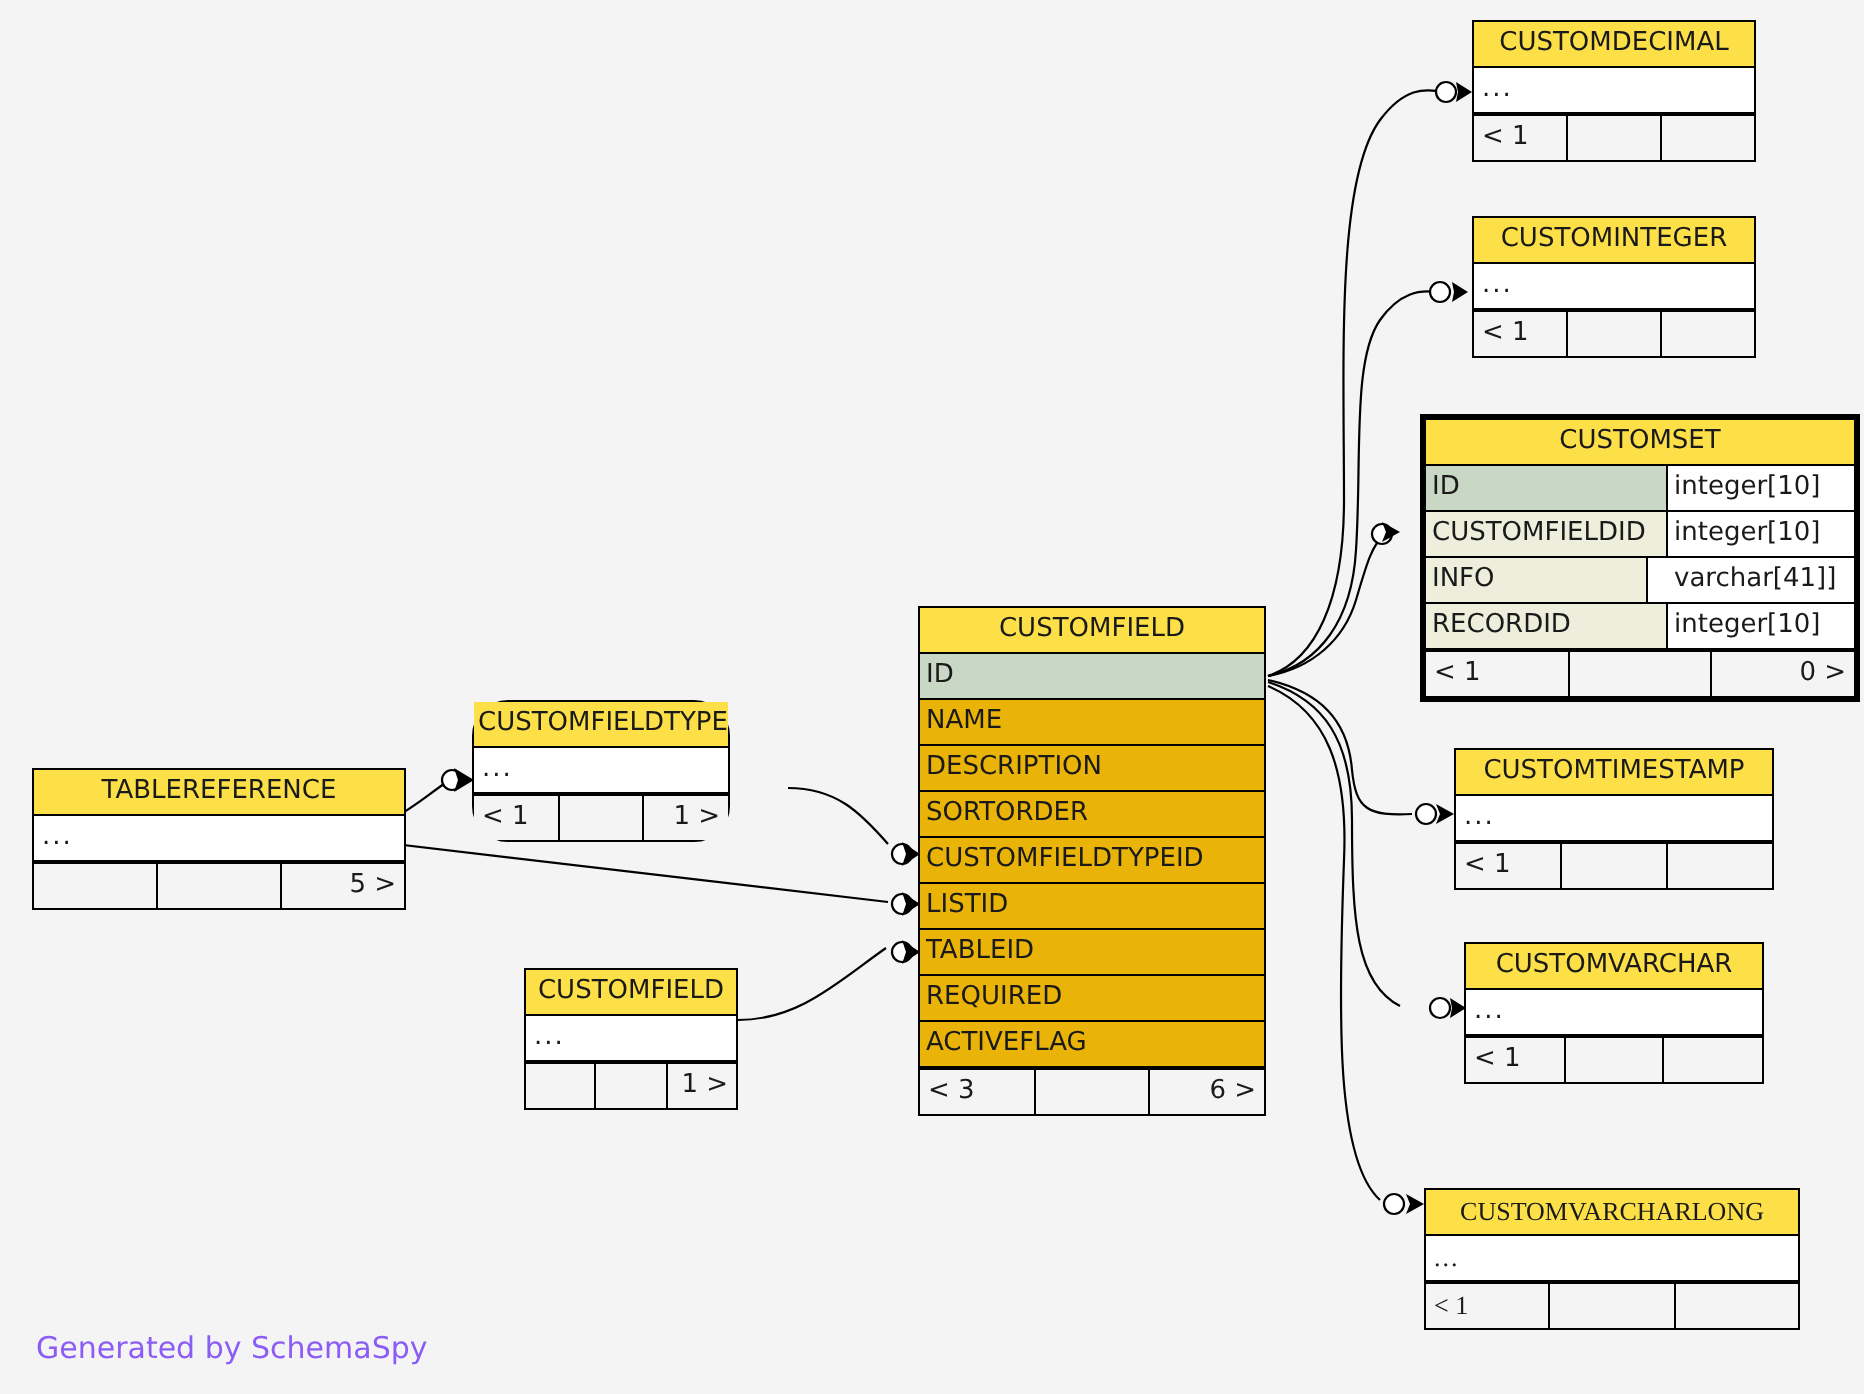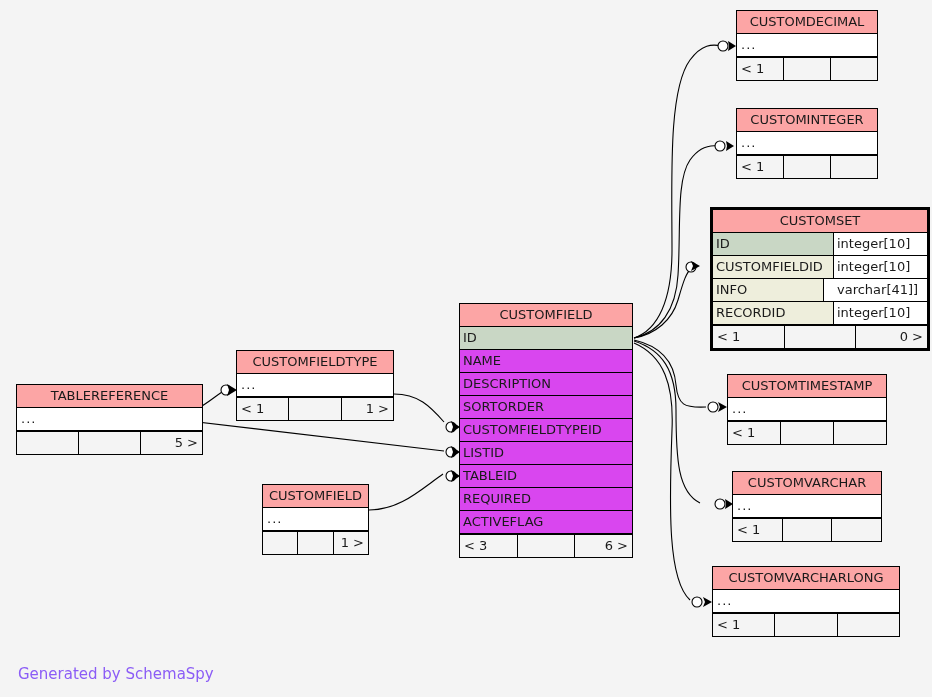--- a/index.html
+++ b/index.html
@@ -37,21 +37,21 @@
     z-index: 2;
     font-size: 13px;
     line-height: 1;
     color: #1a1a1a;
   }
   .table-node.focal {
     border: 3px solid #000;
     z-index: 3;
   }
   .t-header {
-    background: #fca5a5;
+    background: #fde047;
     text-align: center;
     padding: 4px 2px 5px 2px;
     border-bottom: 1px solid #000;
     font-size: 13px;
     white-space: nowrap;
     overflow: hidden;
   }
   .t-row {
     display: flex;
     border-bottom: 1px solid #000;
@@ -69,21 +69,21 @@
   .t-celltype {
     flex: 0 0 auto;
     padding: 4px 2px 5px 3px;
     border-left: 1px solid #000;
     background: #ffffff;
     white-space: nowrap;
     overflow: hidden;
   }
   .t-row.pk .t-cellname { background: #c9d7c5; }
   .t-row.fk .t-cellname { background: #eeeedc; }
-  .t-row.plain .t-cellname { background: #d946ef; }
+  .t-row.plain .t-cellname { background: #eab308; }
   .t-row.ellipsis .t-cellname { background: #ffffff; padding-left: 4px; letter-spacing: 1px; }
 
   .t-footer {
     display: flex;
     border-top: 1px solid #000;
     background: #f4f4f4;
   }
   .t-footer .fcell {
     flex: 1 1 0;
     padding: 4px 4px 5px 4px;
@@ -221,21 +221,21 @@
         <div class="t-header">CUSTOMVARCHAR</div>
         <div class="t-row ellipsis">
           <div class="t-cellname">...</div>
         </div>
         <div class="t-footer">
           <div class="fcell left">&lt; 1</div>
           <div class="fcell mid"></div>
           <div class="fcell right"></div>
         </div>
       </div>
-      <div class="table-node" style="left: 712px; top: 566px; width: 188px;">
+      <div class="table-node" style="left: 712px; top: 594px; width: 188px; font-family: Liberation Serif, serif;">
         <div class="t-header">CUSTOMVARCHARLONG</div>
         <div class="t-row ellipsis">
           <div class="t-cellname">...</div>
         </div>
         <div class="t-footer">
           <div class="fcell left">&lt; 1</div>
           <div class="fcell mid"></div>
           <div class="fcell right"></div>
         </div>
       </div>
@@ -267,21 +267,21 @@
         </div>
         <div class="t-row plain">
           <div class="t-cellname">ACTIVEFLAG</div>
         </div>
         <div class="t-footer">
           <div class="fcell left">&lt; 3</div>
           <div class="fcell mid"></div>
           <div class="fcell right">6 &gt;</div>
         </div>
       </div>
-      <div class="table-node" style="left: 236px; top: 350px; width: 158px;">
+      <div class="table-node" style="left: 236px; top: 350px; width: 129px; border-radius: 18px;">
         <div class="t-header">CUSTOMFIELDTYPE</div>
         <div class="t-row ellipsis">
           <div class="t-cellname">...</div>
         </div>
         <div class="t-footer">
           <div class="fcell left">&lt; 1</div>
           <div class="fcell mid"></div>
           <div class="fcell right">1 &gt;</div>
         </div>
       </div>

